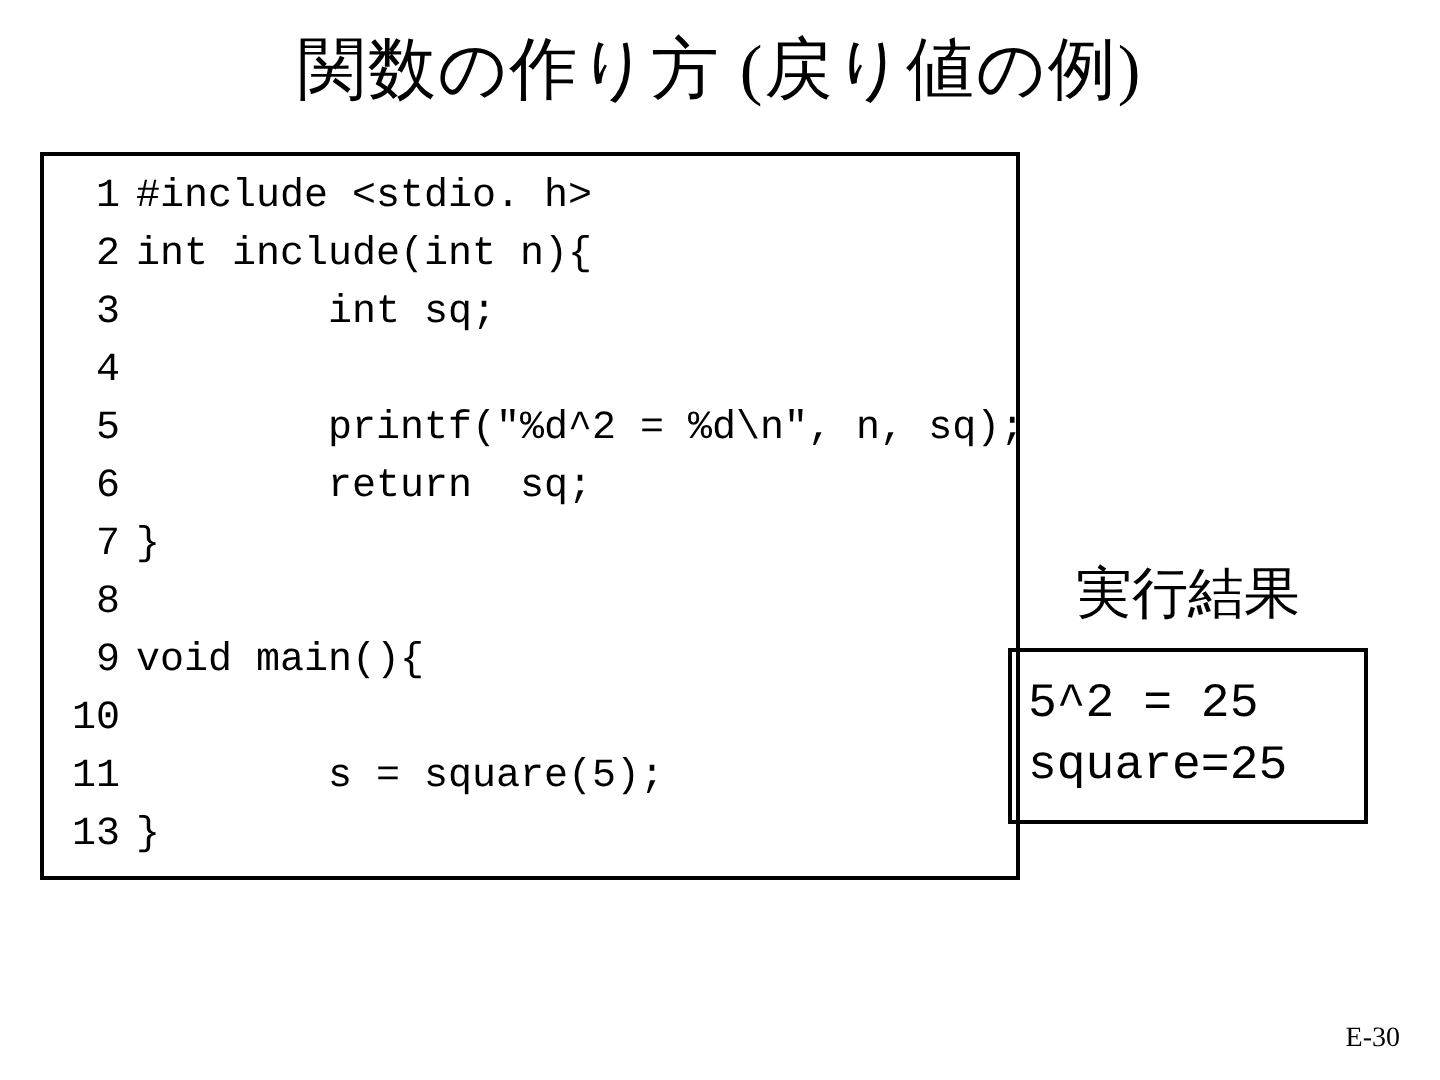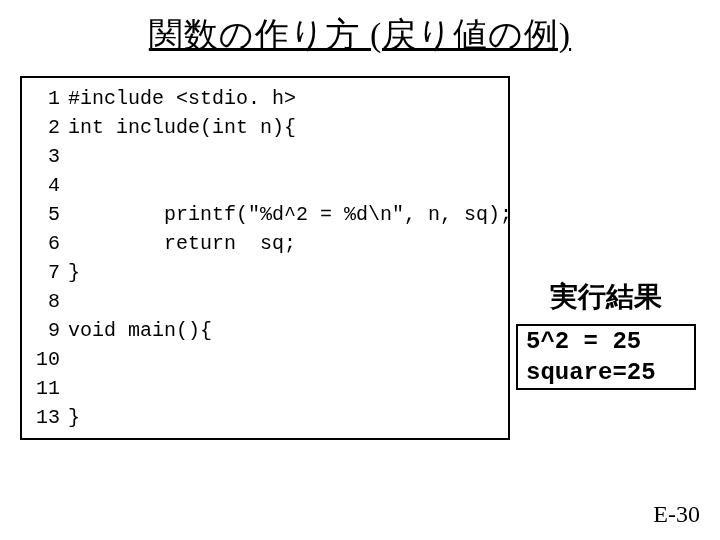--- a/index.html
+++ b/index.html
@@ -11,21 +11,20 @@
       position: relative;
       padding: 12px 20px 0 20px;
     }
     .title {
       text-align: center;
       font-size: 34px;
       font-family: "MS Mincho", serif;
       font-weight: normal;
       margin-bottom: 18px;
       letter-spacing: 1px;
-      text-decoration: underline;
     }
     .code-box {
       border: 2px solid #000;
       padding: 6px 8px;
       width: 490px;
       font-family: "Courier New", monospace;
       font-size: 20px;
       line-height: 1.45;
     }
     .code-row {
@@ -36,64 +35,63 @@
       width: 30px;
       text-align: right;
       flex-shrink: 0;
     }
     .code {
       padding-left: 8px;
       white-space: pre;
     }
     .result-area {
       position: absolute;
-      right: 24px;
+      right: 36px;
       top: 278px;
       width: 180px;
-      font-weight: bold;
     }
     .result-label {
       font-size: 28px;
       font-family: "MS Mincho", serif;
       text-align: center;
       margin-bottom: 8px;
     }
     .result-box {
       border: 2px solid #000;
-      padding: 0 8px;
+      padding: 11px 8px;
       font-family: "Courier New", monospace;
       font-size: 24px;
       line-height: 1.3;
       white-space: pre;
     }
     .footer {
       position: absolute;
       right: 20px;
       bottom: 12px;
-      font-size: 24px;
+      font-size: 14px;
       font-family: serif;
     }
   </style>
 </head>
 <body>
 
 <div class="title">関数の作り方 (戻り値の例)</div>
 
 <div class="code-box" id="code-box">
     <div class="code-row"><span class="ln">1</span><span class="code">#include &lt;stdio. h&gt;</span></div>
     <div class="code-row"><span class="ln">2</span><span class="code">int include(int n){</span></div>
-    <div class="code-row"><span class="ln">3</span></div>
+    <div class="code-row"><span class="ln">3</span><span class="code">        int sq;</span></div>
     <div class="code-row"><span class="ln">4</span></div>
     <div class="code-row"><span class="ln">5</span><span class="code">        printf("%d^2 = %d\n", n, sq);</span></div>
     <div class="code-row"><span class="ln">6</span><span class="code">        return  sq;</span></div>
     <div class="code-row"><span class="ln">7</span><span class="code">}</span></div>
     <div class="code-row"><span class="ln">8</span><span class="code"></span></div>
     <div class="code-row"><span class="ln">9</span><span class="code">void main(){</span></div>
     <div class="code-row"><span class="ln">10</span></div>
-    <div class="code-row"><span class="ln">11</span></div>
+    <div class="code-row"><span class="ln">11</span><span class="code">        s = square(5);</span></div>
     <div class="code-row"><span class="ln">13</span><span class="code">}</span></div>
   </div>
 
 <div class="result-area">
   <div class="result-label">実行結果</div>
   <div class="result-box">5^2 = 25
 square=25</div>
 </div>
 
 <div class="footer">E-30</div>

